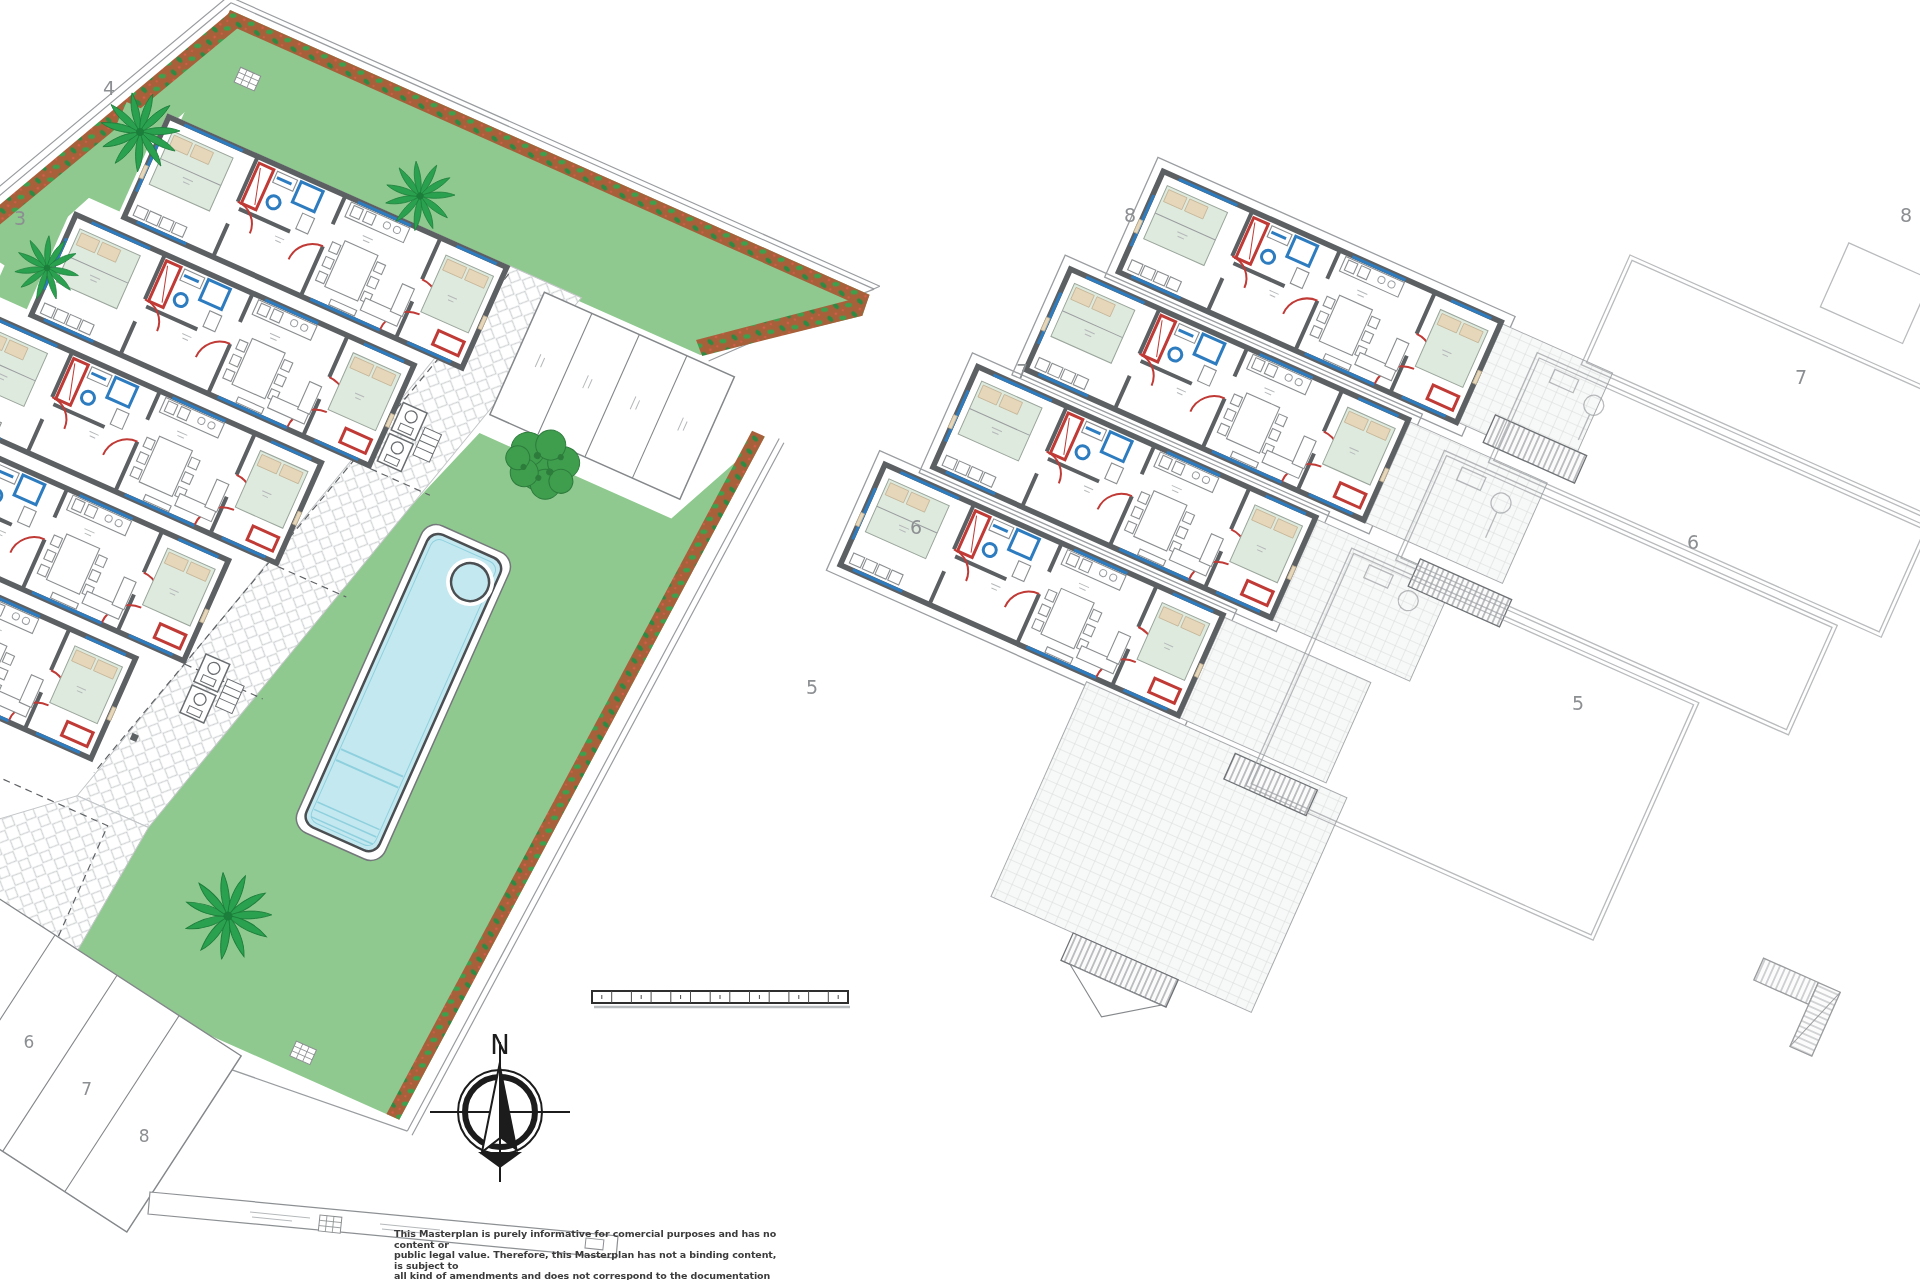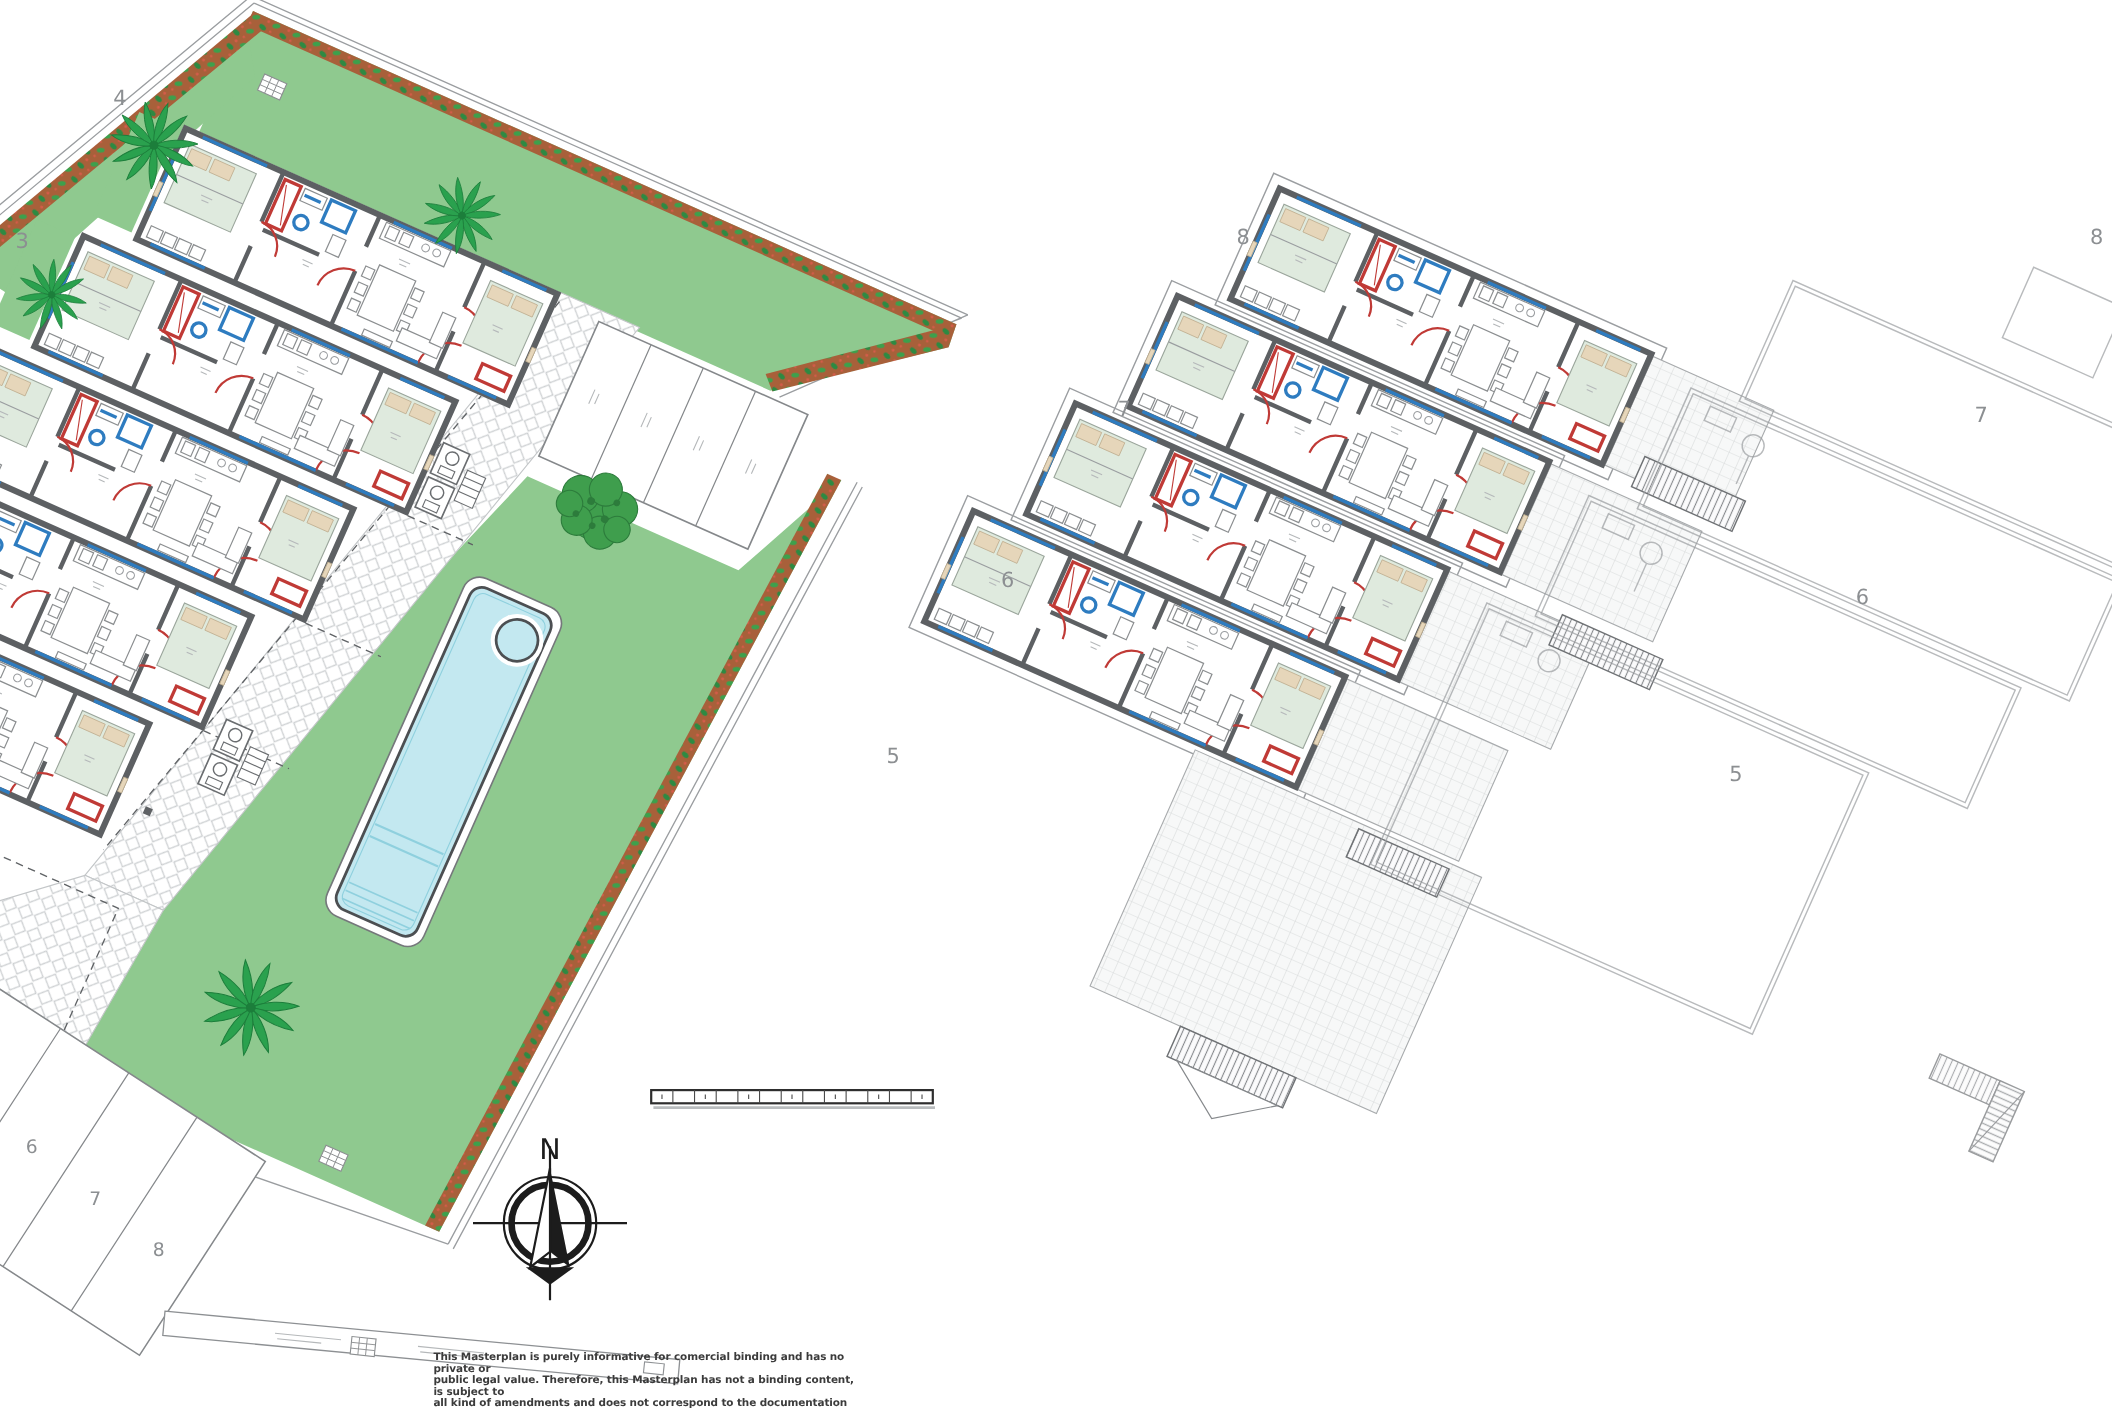--- a/index.html
+++ b/index.html
@@ -359,18 +359,18 @@
   <g>
     <rect x="592" y="991" width="256" height="12" fill="#ffffff" stroke="#2e2e2e" stroke-width="2"></rect>
     <path d="M594,1007 H850" stroke="#b9bcbe" stroke-width="2.5"></path>
     <g id="scalebar-ticks" stroke="#4a4a4a" stroke-width="1">
           <path d="M611.7,991 v12 M631.4,991 v12 M651.1,991 v12 M670.8,991 v12 M690.5,991 v12 M710.2,991 v12 M729.8,991 v12 M749.5,991 v12 M769.2,991 v12 M788.9,991 v12 M808.6,991 v12 M828.3,991 v12 M601.8,995 v4 M641.2,995 v4 M680.6,995 v4 M720.0,995 v4 M759.4,995 v4 M798.8,995 v4 M838.2,995 v4 "></path>
         </g>
   </g>
 </svg>
 
 <div id="disclaimer">
-  <div>This Masterplan is purely informative for comercial binding and has no private or</div>
+  <div>This Masterplan is purely informative for comercial purposes and has no content or</div>
   <div>public legal value. Therefore, this Masterplan has not a binding content, is subject to</div>
   <div>all kind of amendments and does not correspond to the documentation that must be</div>
 
 </div>
 </div>
 
 </body></html>

